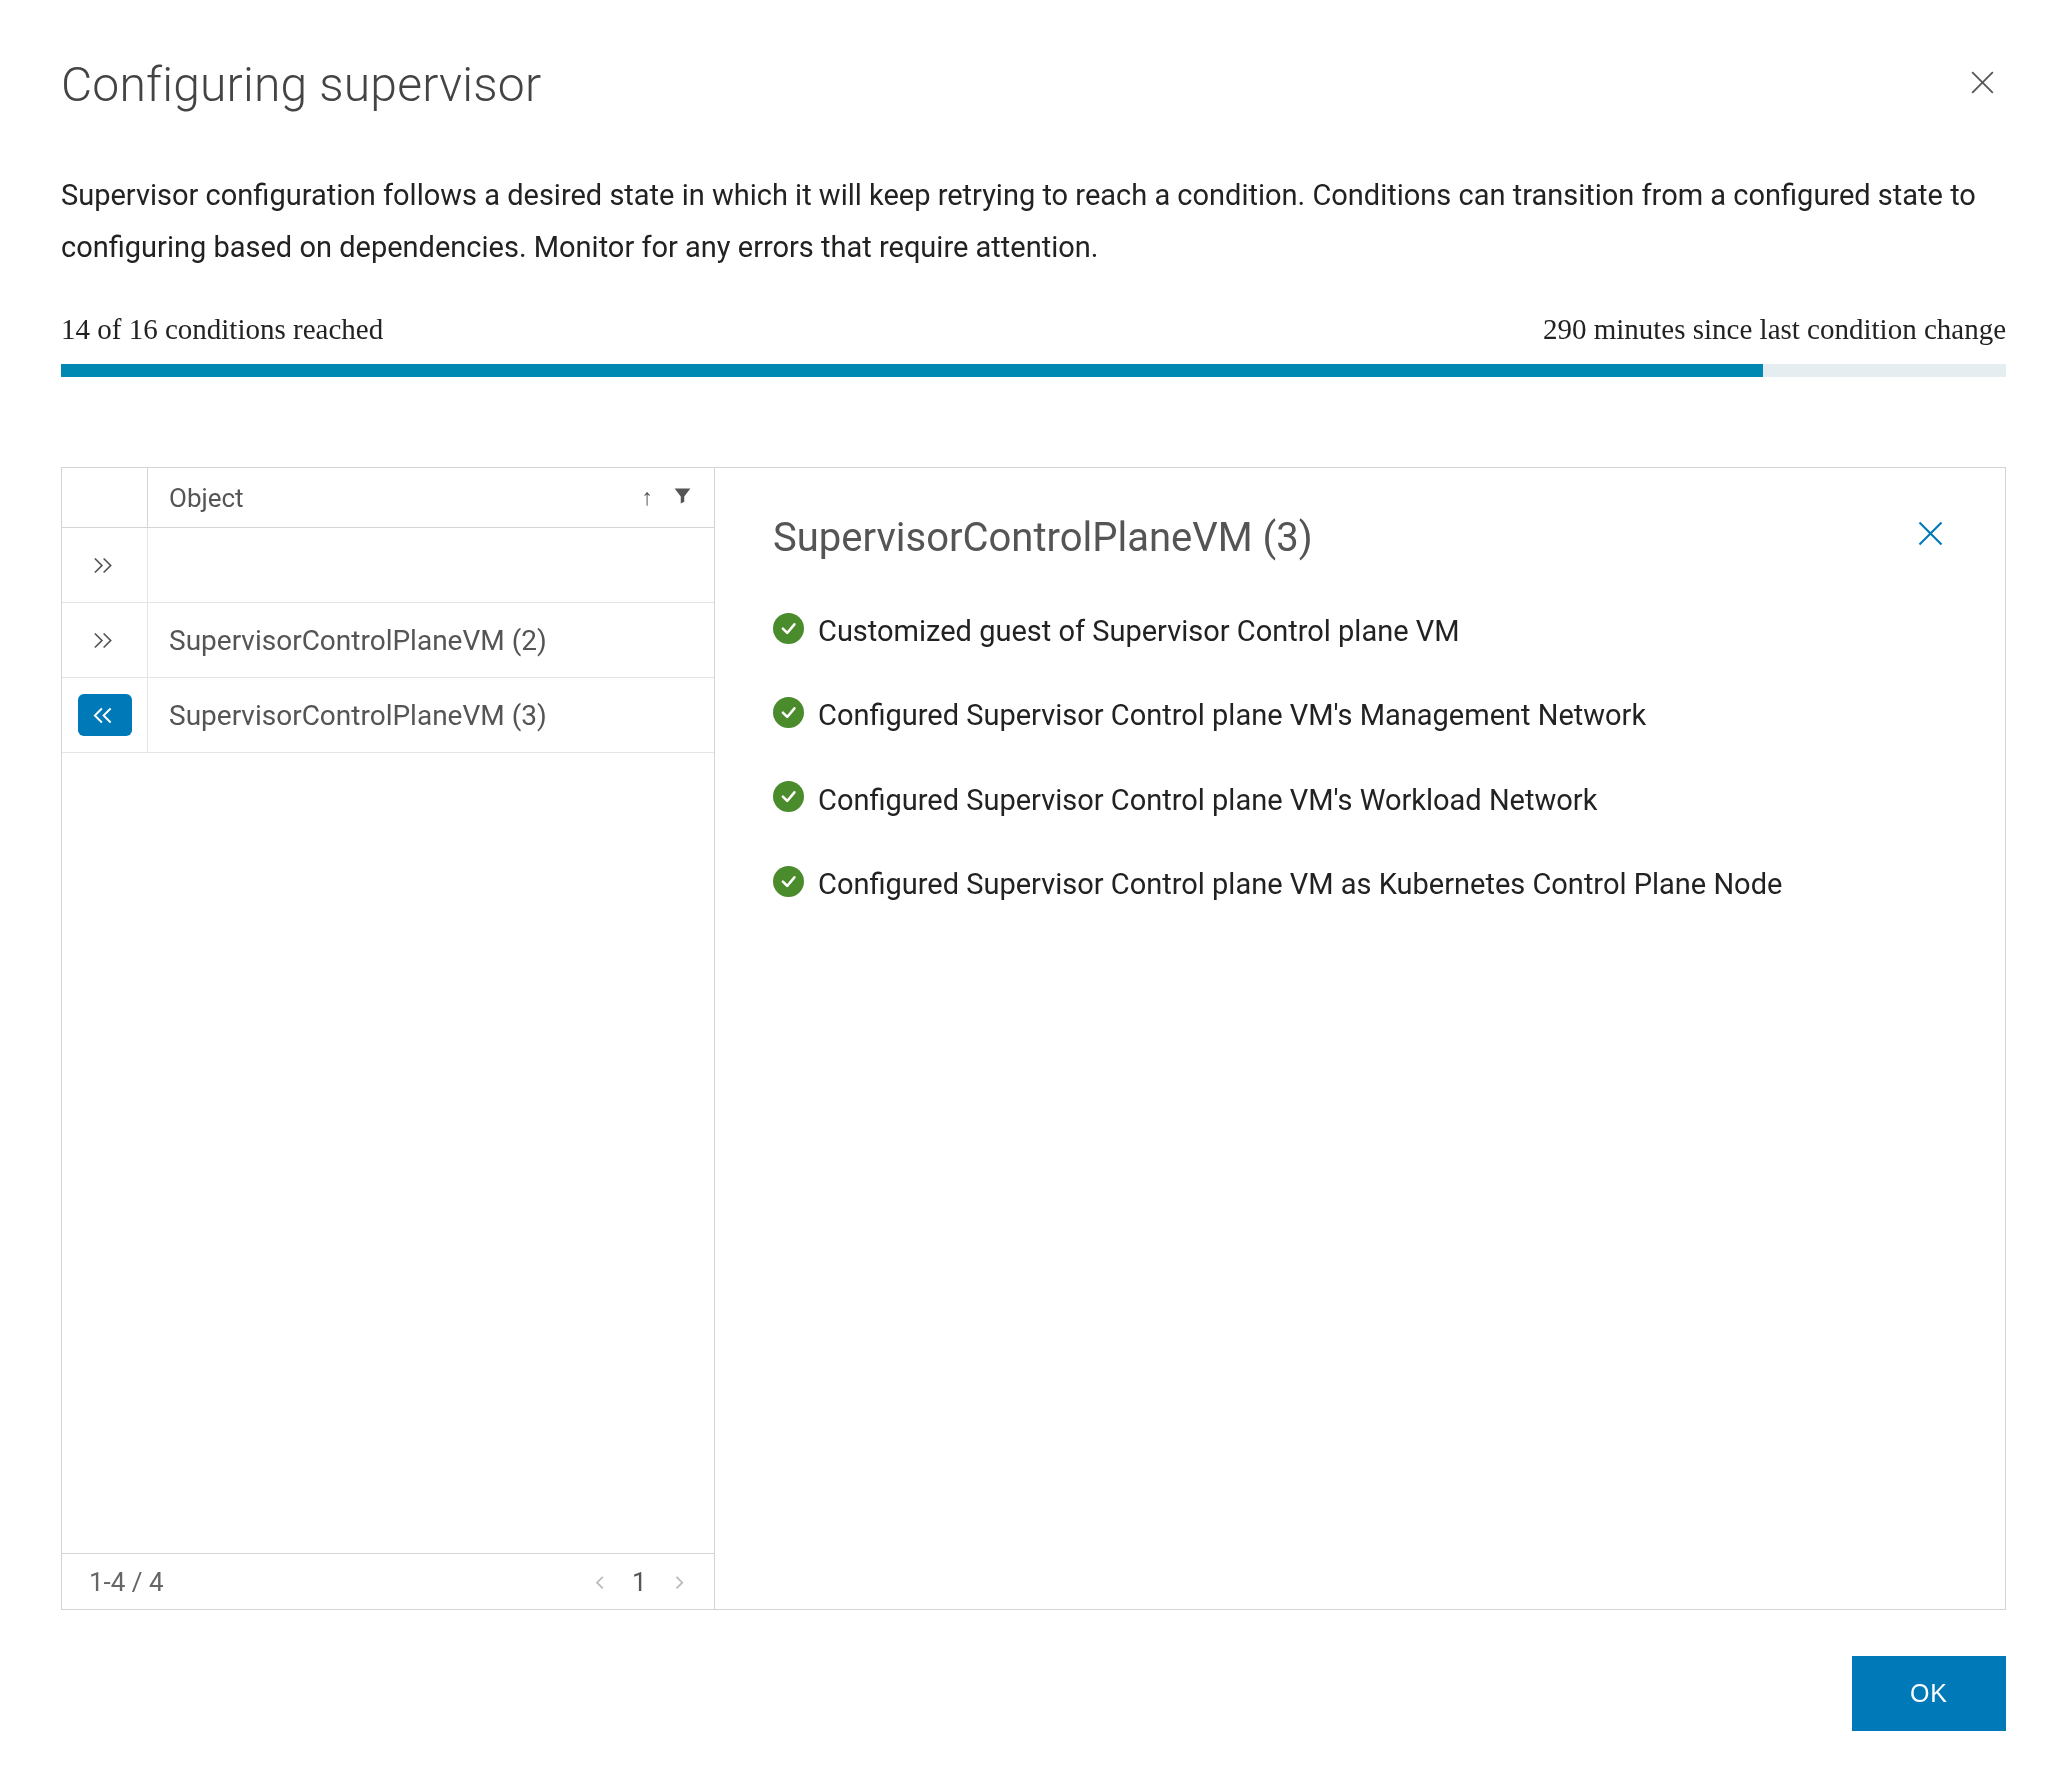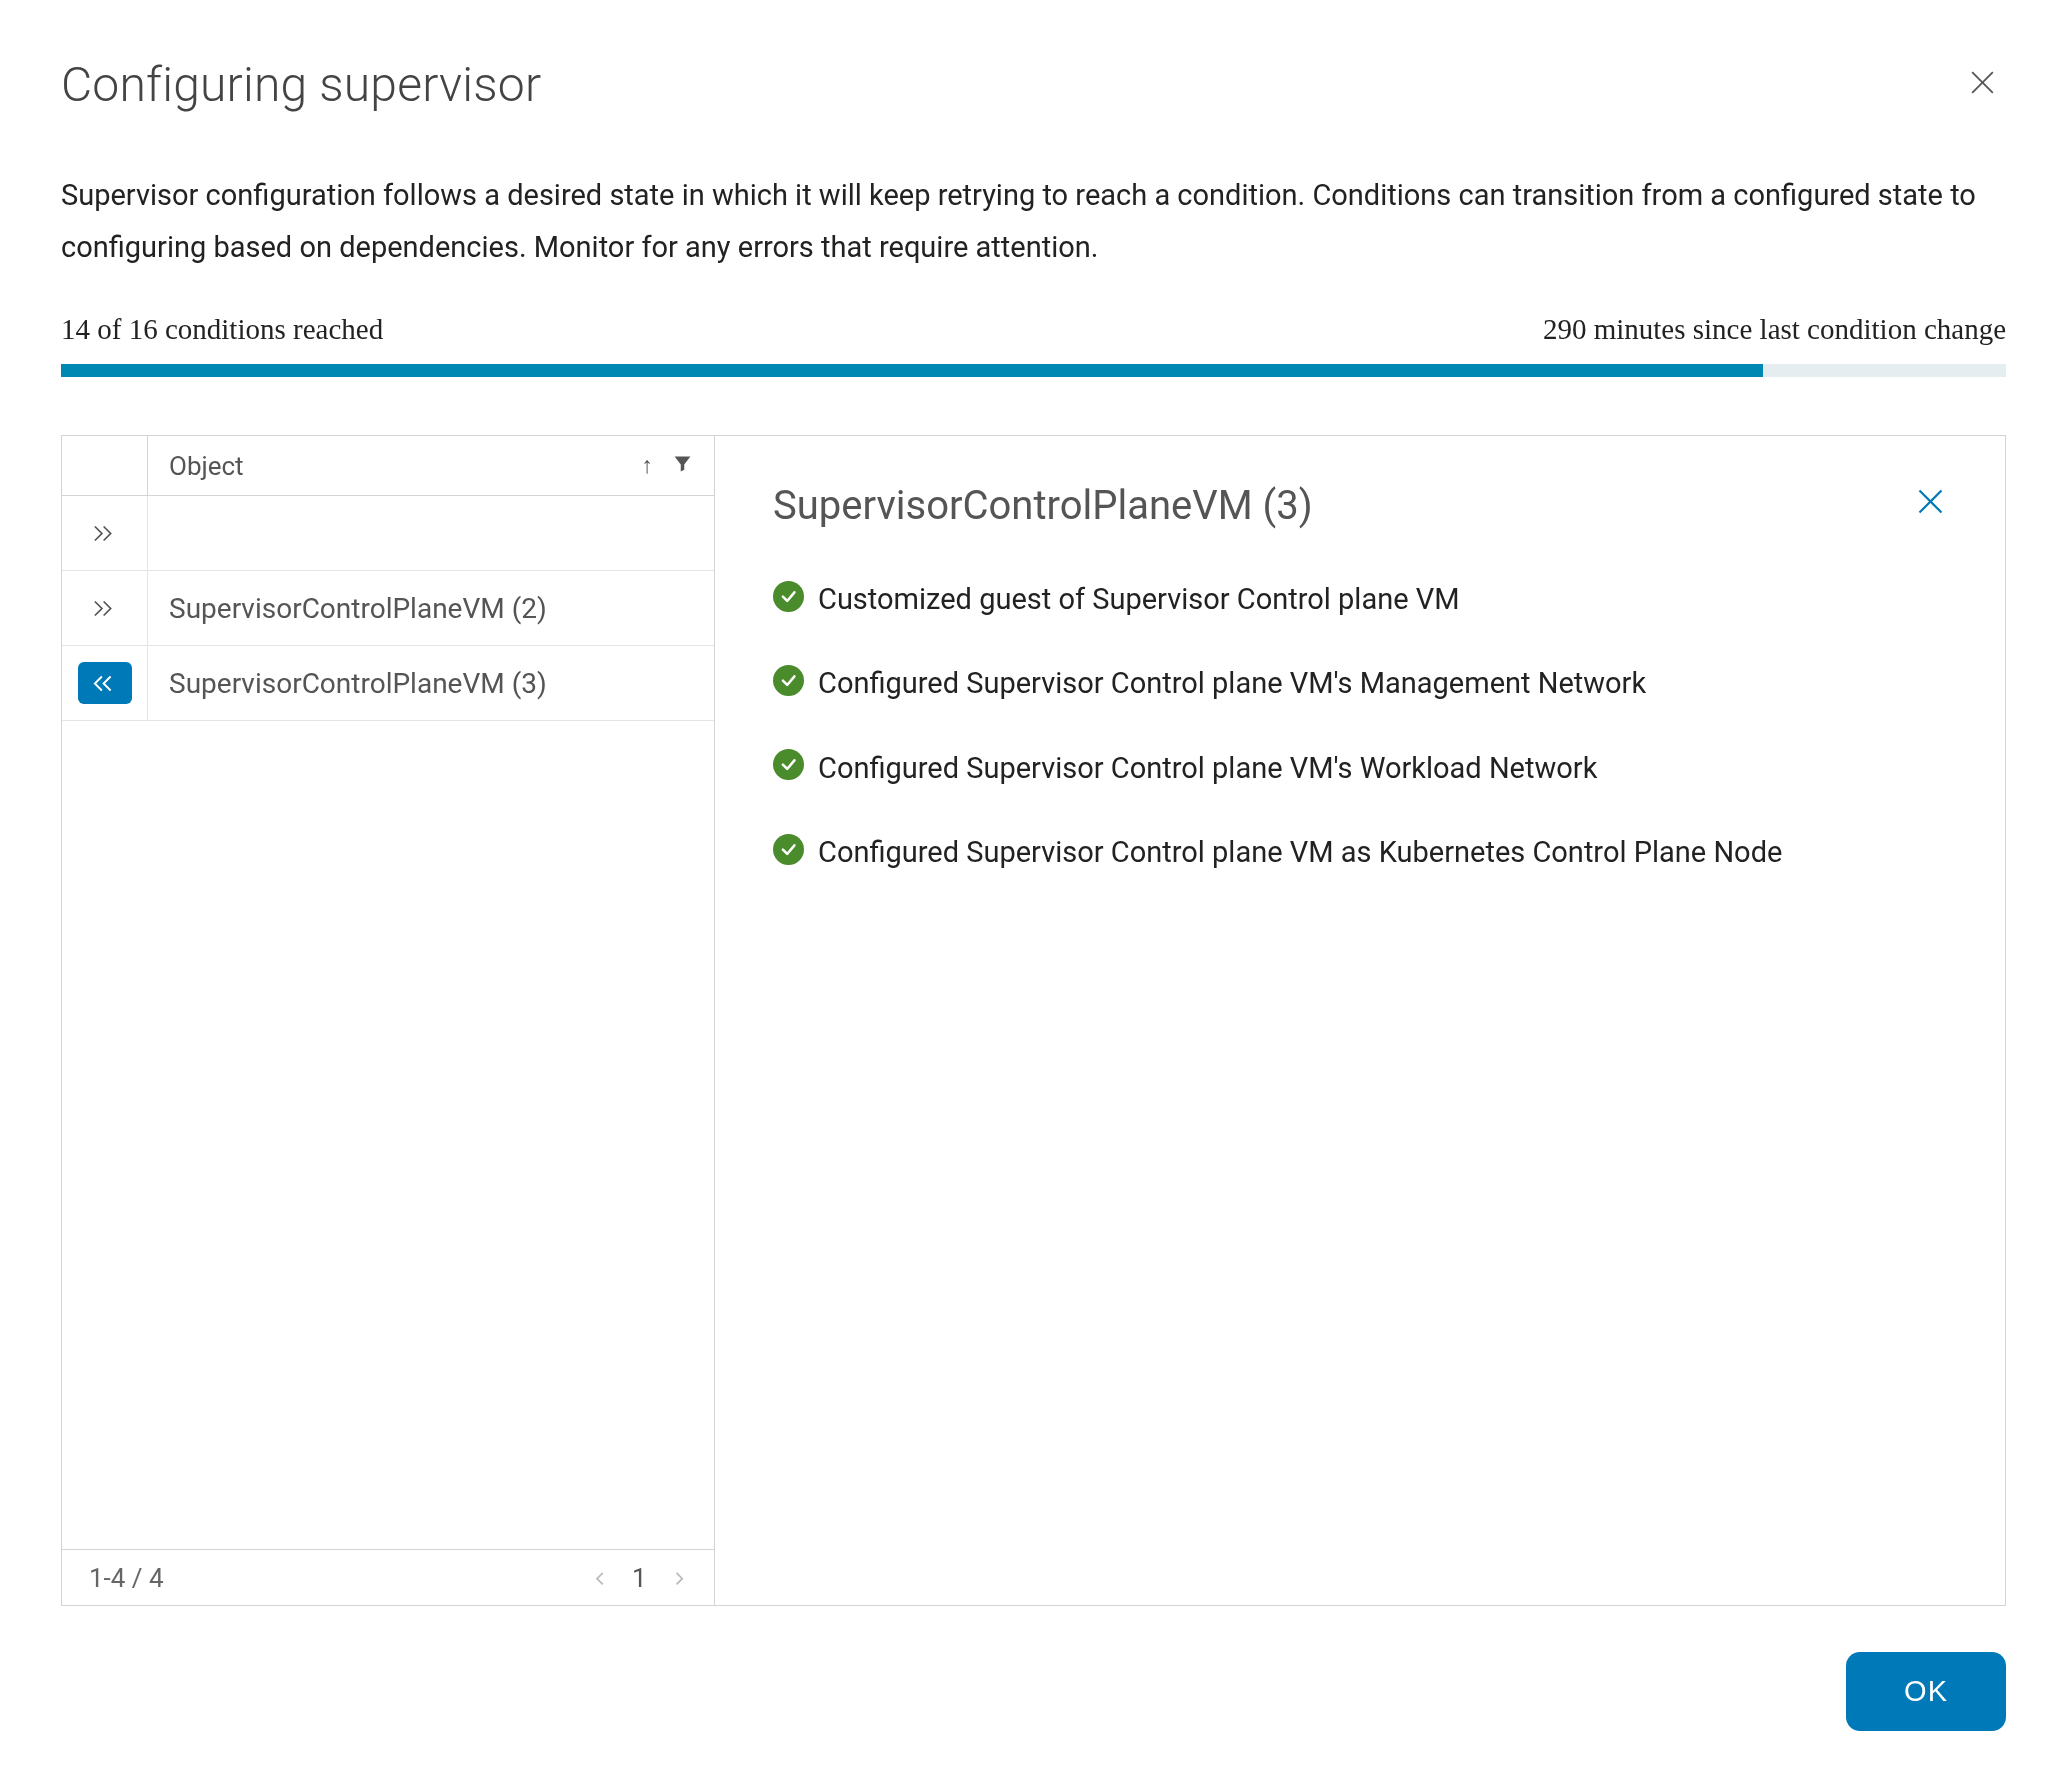--- a/index.html
+++ b/index.html
@@ -56,21 +56,21 @@
   height: 13.4px;
   background: #e6edf0;
   position: relative;
 }
 .progress-fill {
   height: 100%;
   background: #0088b3;
   width: 87.5%;
 }
 .content {
-  margin-top: 58px;
+  margin-top: 90px;
   display: flex;
   border: 1px solid #d4d4d4;
   height: 1332px;
 }
 .left-panel {
   width: 653px;
   display: flex;
   flex-direction: column;
   border-right: 1px solid #d4d4d4;
 }
@@ -214,23 +214,23 @@
 .dialog-footer {
   margin-top: auto;
   display: flex;
   justify-content: flex-end;
   padding-top: 46px;
 }
 .ok-btn {
   background: #0079b8;
   color: #fff;
   border: none;
-  border-radius: 14px;
+  border-radius: 0;
   padding: 23px 58px;
-  font-size: 29px;
+  font-size: 25px;
   font-weight: 500;
   letter-spacing: 1px;
   cursor: pointer;
 }
 </style>
 </head>
 <body>
 
 <div class="dialog">
   <div class="dialog-header">

